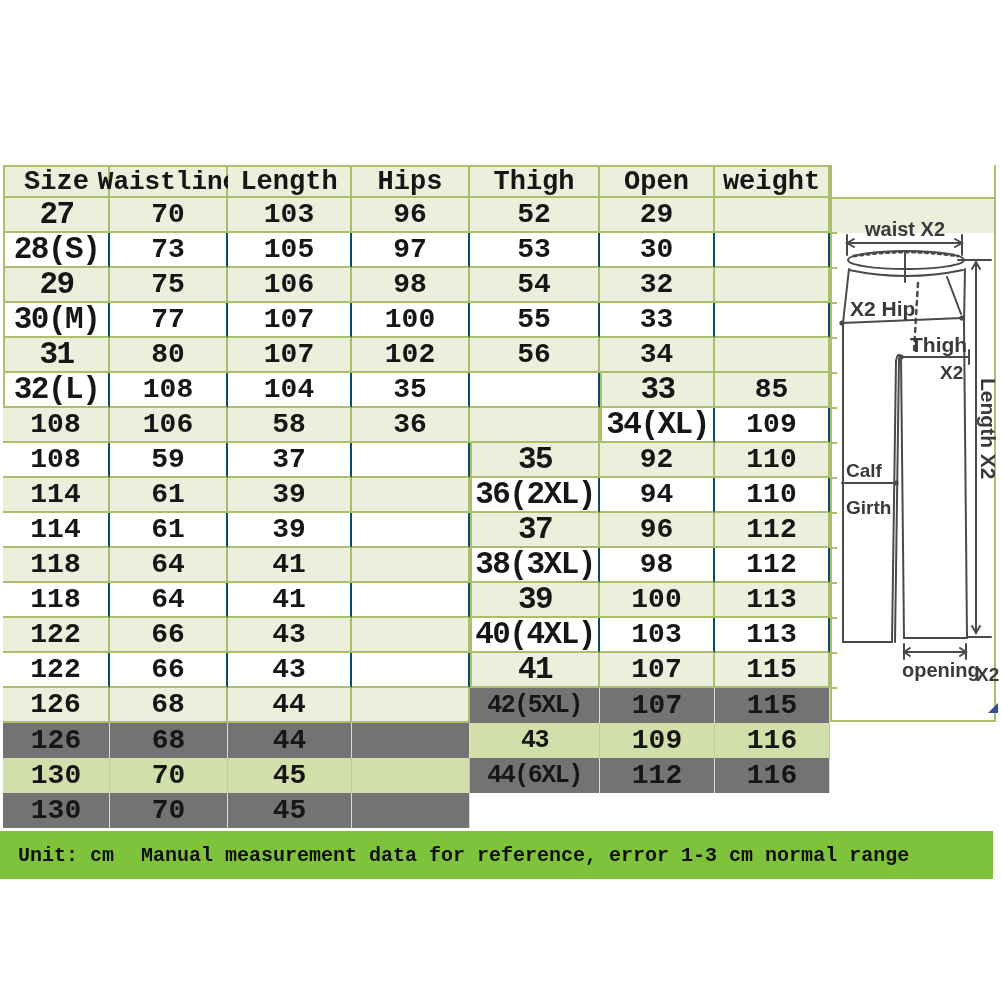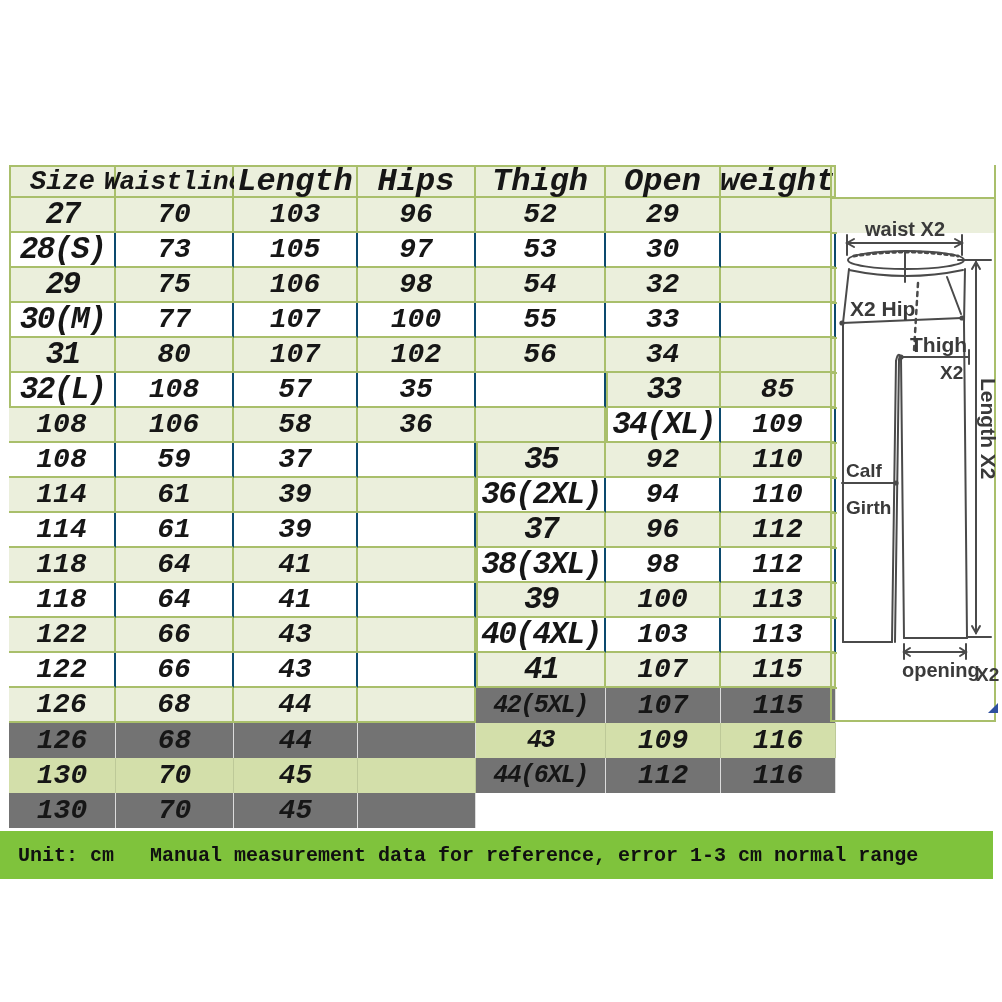--- a/index.html
+++ b/index.html
@@ -2,52 +2,51 @@
 <html><head>
 <meta charset="utf-8">
 <style>
   html,body { margin:0; padding:0; background:#ffffff; }
   .stage {
     position:relative; width:1002px; height:1002px; background:#ffffff;
     overflow:hidden; font-family:"Liberation Sans", sans-serif;
   }
   
   .grid {
-    position:absolute; left:9px; top:165px;
+    position:absolute; left:3px; top:165px;
     display:grid;
     grid-template-columns:107px 118px 124px 118px 130px 115px 115px;
     grid-template-rows:33px repeat(18,35px);
-    font-style:italic;
   }
   .c {
     display:flex; align-items:center; justify-content:center;
     font-family:"Liberation Mono", monospace; font-weight:bold;
     color:#161616; font-size:28px; box-sizing:border-box; white-space:nowrap;
   }
   .hdr, .g { background:#ebefdc; border-right:2px solid #a9bf6b; border-bottom:2px solid #a9bf6b; }
   .w       { background:#ffffff; border-right:2px solid #0c4a6e; border-bottom:2px solid #a9bf6b; }
-  .hdr     { border-top:2px solid #a9bf6b; font-size:32px; }
+  .hdr     { border-top:2px solid #a9bf6b; font-size:27px; }
   .c[data-col="0"] { border-left:2px solid #a9bf6b; font-size:31px; letter-spacing:-1.5px; }
   .hdr[data-col="0"] { font-size:27px; letter-spacing:0; }
   .hdr[data-col="1"] { font-size:26px; }
   .plain { background:#737373; border-right:1px solid #dcdcdc; }
   .band  { background:#d3dfaa; border-right:1px solid rgba(150,160,120,.35); }
   .plain[data-col="0"], .band[data-col="0"] { border-left:none; font-size:25px; }
   
   .diagram { position:absolute; left:830px; top:165px; width:166px; height:558px; }
   .diagram svg { overflow:visible; display:block; }
   
   .footer {
     position:absolute; left:0; top:831px; width:993px; height:48px;
     background:#7fc33c; display:flex; align-items:center;
     font-family:"Liberation Mono", monospace; font-weight:bold;
     font-size:20px; color:#101010; white-space:nowrap;
   }
   .footer .unit { margin-left:18px; }
-  .footer .note { margin-left:36px; }
+  .footer .note { margin-left:27px; }
 </style>
 </head>
 <body>
 
 <div class="stage">
 
   <div class="grid" id="size-table">
       <div class="c hdr" data-col="0">Size</div>
       <div class="c hdr" data-col="1">Waistline</div>
       <div class="c hdr" data-col="2">Length</div>
@@ -85,21 +84,21 @@
       <div class="c w" data-col="6"></div>
       <div class="c g" data-col="0">31</div>
       <div class="c g" data-col="1">80</div>
       <div class="c g" data-col="2">107</div>
       <div class="c g" data-col="3">102</div>
       <div class="c g" data-col="4">56</div>
       <div class="c g" data-col="5">34</div>
       <div class="c g" data-col="6"></div>
       <div class="c w" data-col="0">32(L)</div>
       <div class="c w" data-col="2">108</div>
-      <div class="c w" data-col="4">57</div>
+      <div class="c w" data-col="3">104</div>
       <div class="c w" data-col="5">35</div>
       <div class="c w" data-col="6"></div>
       <div class="c g" data-col="0">33</div>
       <div class="c g" data-col="1">85</div>
       <div class="c g" data-col="2">108</div>
       <div class="c g" data-col="3">106</div>
       <div class="c g" data-col="4">58</div>
       <div class="c g" data-col="5">36</div>
       <div class="c g" data-col="6"></div>
       <div class="c w" data-col="0">34(XL)</div>

